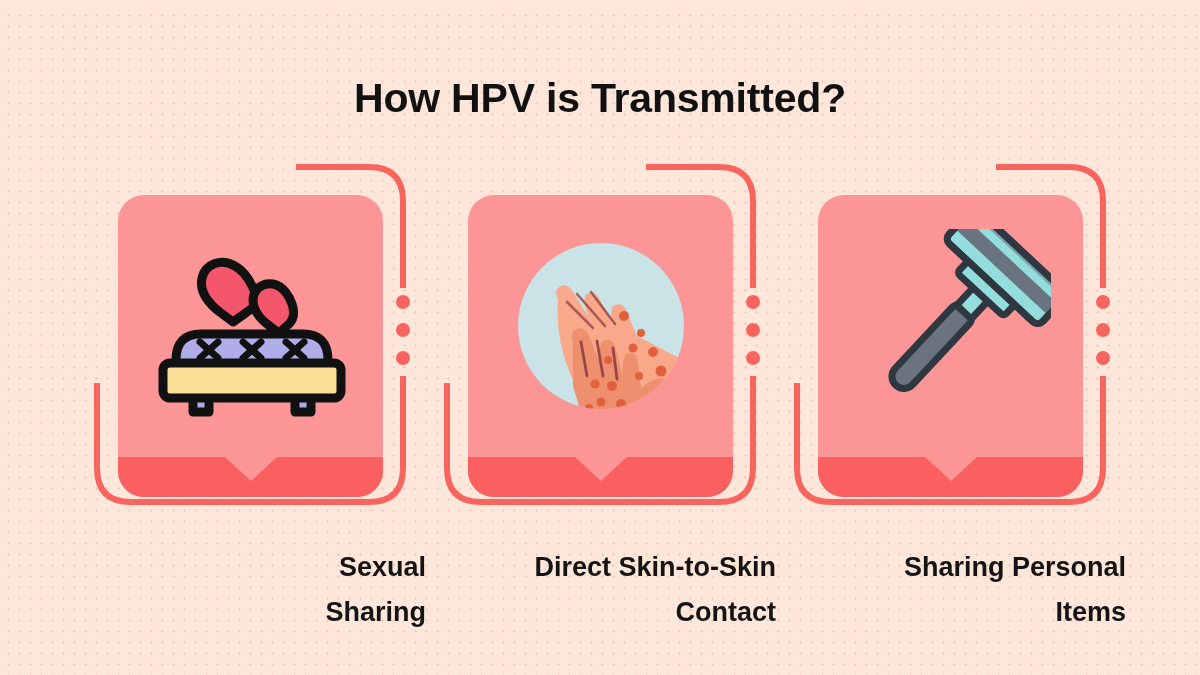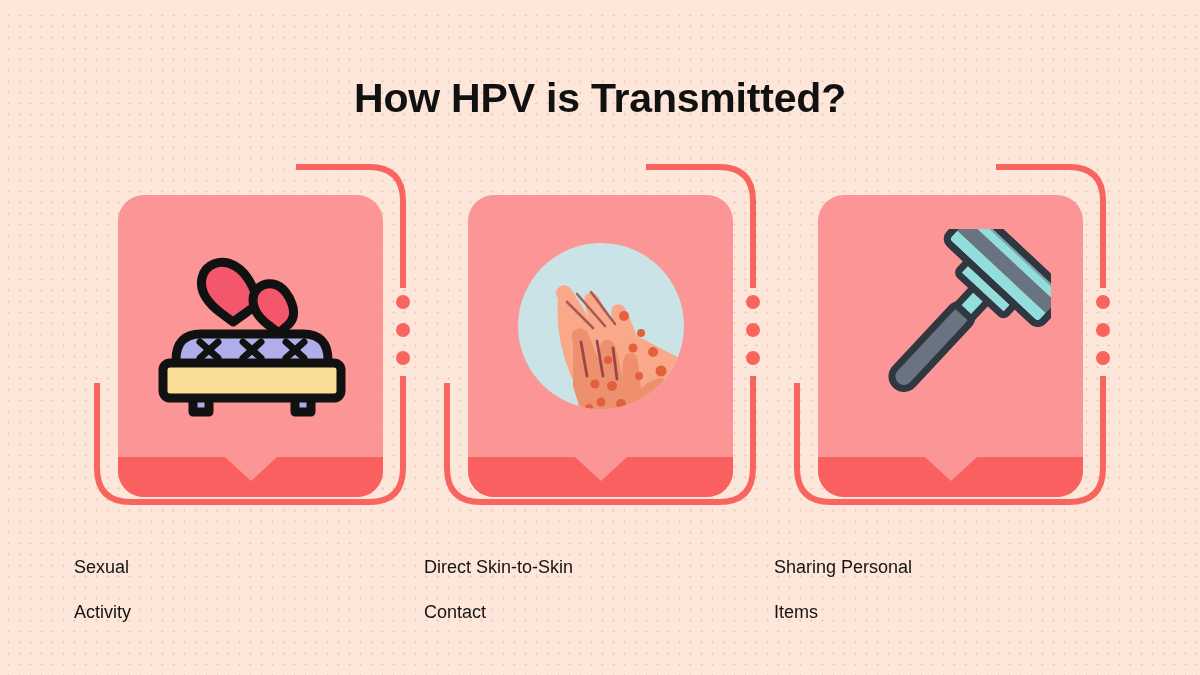--- a/index.html
+++ b/index.html
@@ -100,26 +100,26 @@
     align-items: center;
     justify-content: center;
   }
 
   
   .caption {
     position: absolute;
     top: 388px;
     left: -6px;
     width: 352px;
-    text-align: left;
-    font-size: 18px;
+    text-align: right;
+    font-size: 27px;
     line-height: 45px;
     color: #141414;
     font-family: "Liberation Sans", sans-serif;
-    font-weight: normal;
+    font-weight: bold;
   }
 </style>
 </head>
 <body>
 
 <div id="stage">
 
   <div id="page-title">How HPV is Transmitted?</div>
 
   <div class="column" id="col-0">
@@ -157,21 +157,21 @@
           <path d="M42 155 L58 155 L58 178 L42 178 Z" fill="#AFAEEB" stroke="#111111" stroke-width="9" stroke-linejoin="round"></path>
           <path d="M144 155 L160 155 L160 178 L144 178 Z" fill="#AFAEEB" stroke="#111111" stroke-width="9" stroke-linejoin="round"></path>
 
           <rect x="12" y="129" width="178" height="35" rx="7" fill="#FBDE95" stroke="#111111" stroke-width="9" stroke-linejoin="round"></rect>
         </svg>
       </div>
     </div>
 
     <div class="caption">
       <div>Sexual</div>
-      <div>Activity</div>
+      <div>Sharing</div>
     </div>
   </div>
 
   <div class="column" id="col-2">
 
     <svg class="frame-svg" viewBox="0 0 340 360">
       <path d="M216 10 L289 10 Q323 10 323 44 L323 131" fill="none" stroke="#F8655F" stroke-width="6"></path>
       <path d="M323 219 L323 311 Q323 345 289 345 L51 345 Q17 345 17 311 L17 226" fill="none" stroke="#F8655F" stroke-width="6"></path>
       <circle cx="323" cy="145" r="7" fill="#F8655F"></circle>
       <circle cx="323" cy="173" r="7" fill="#F8655F"></circle>

